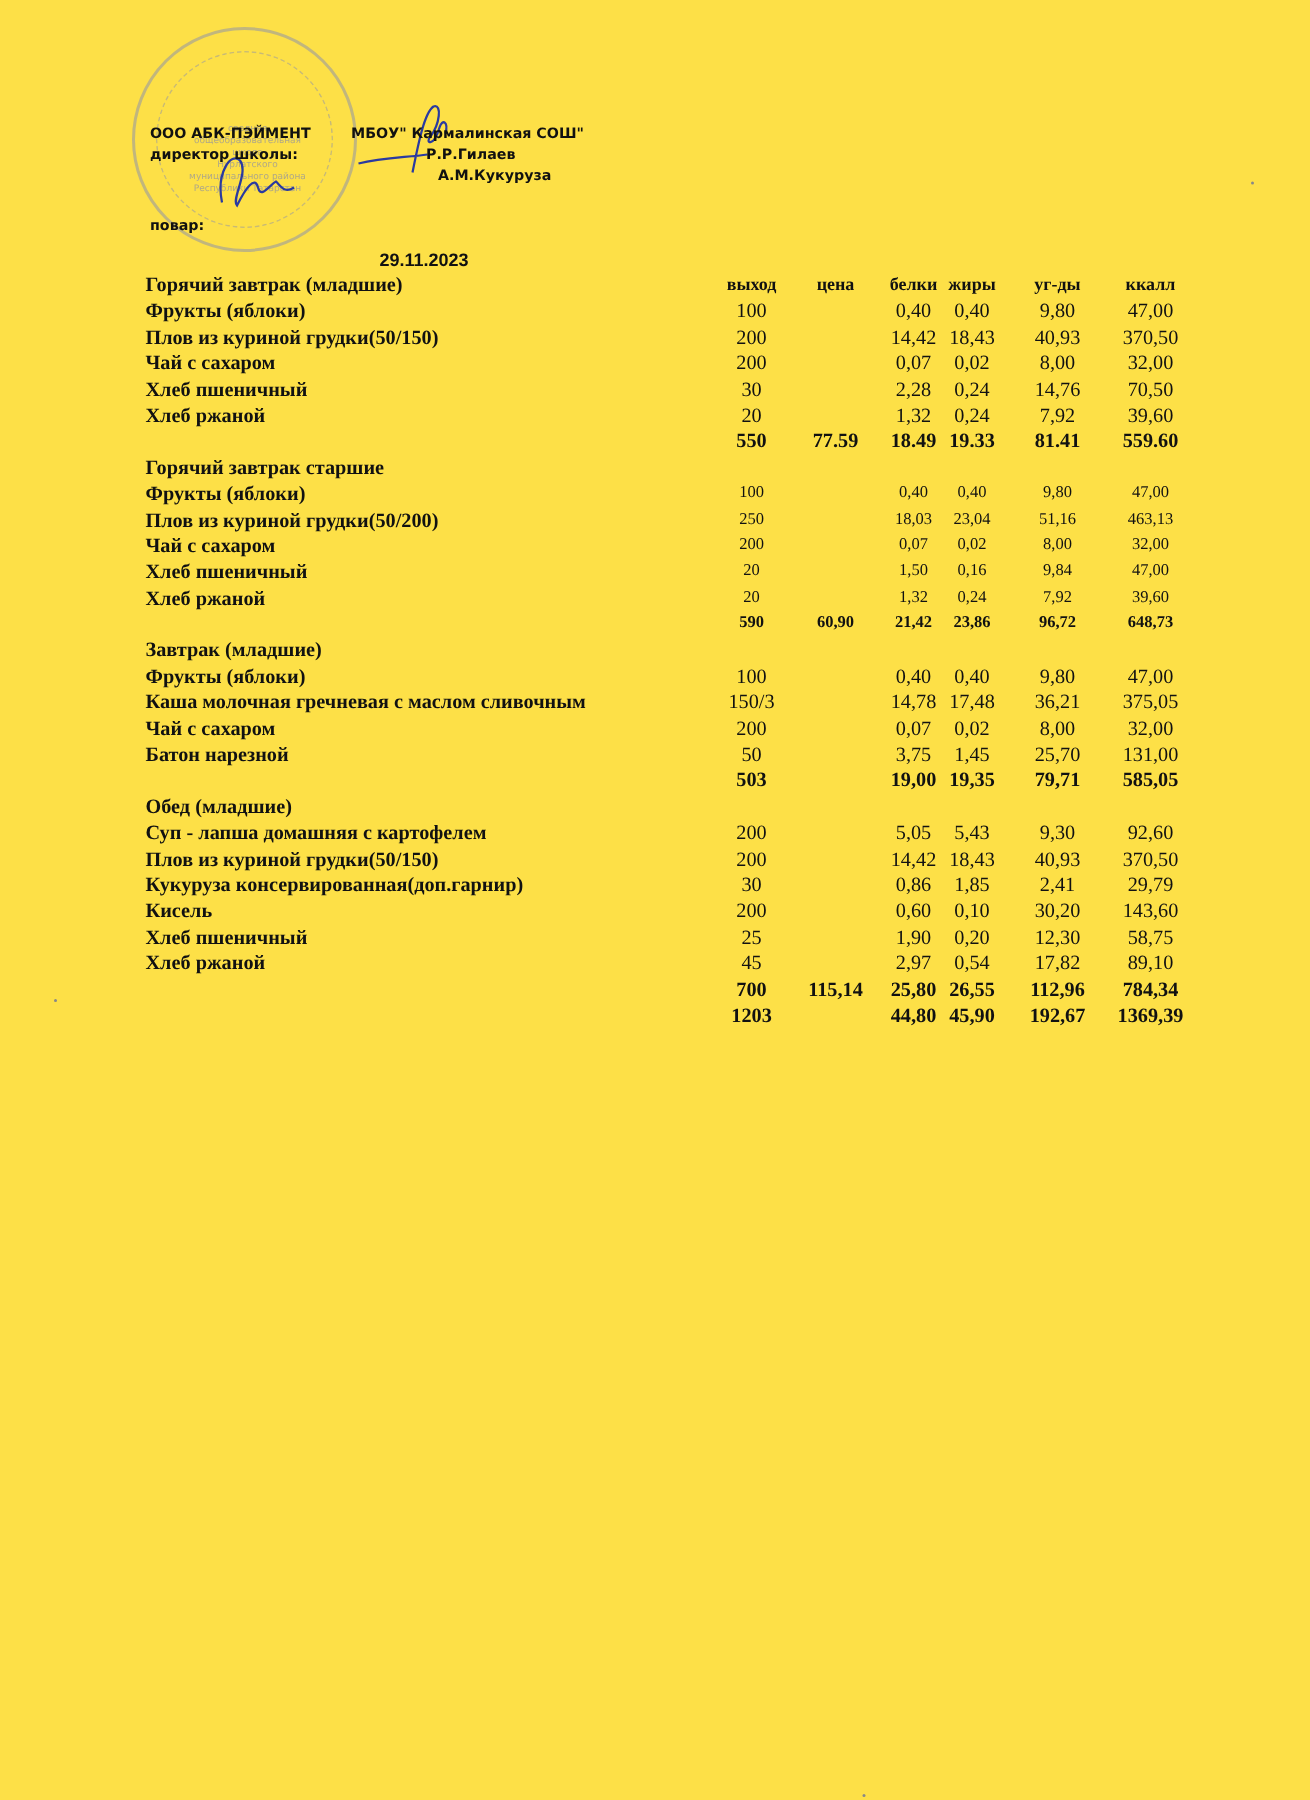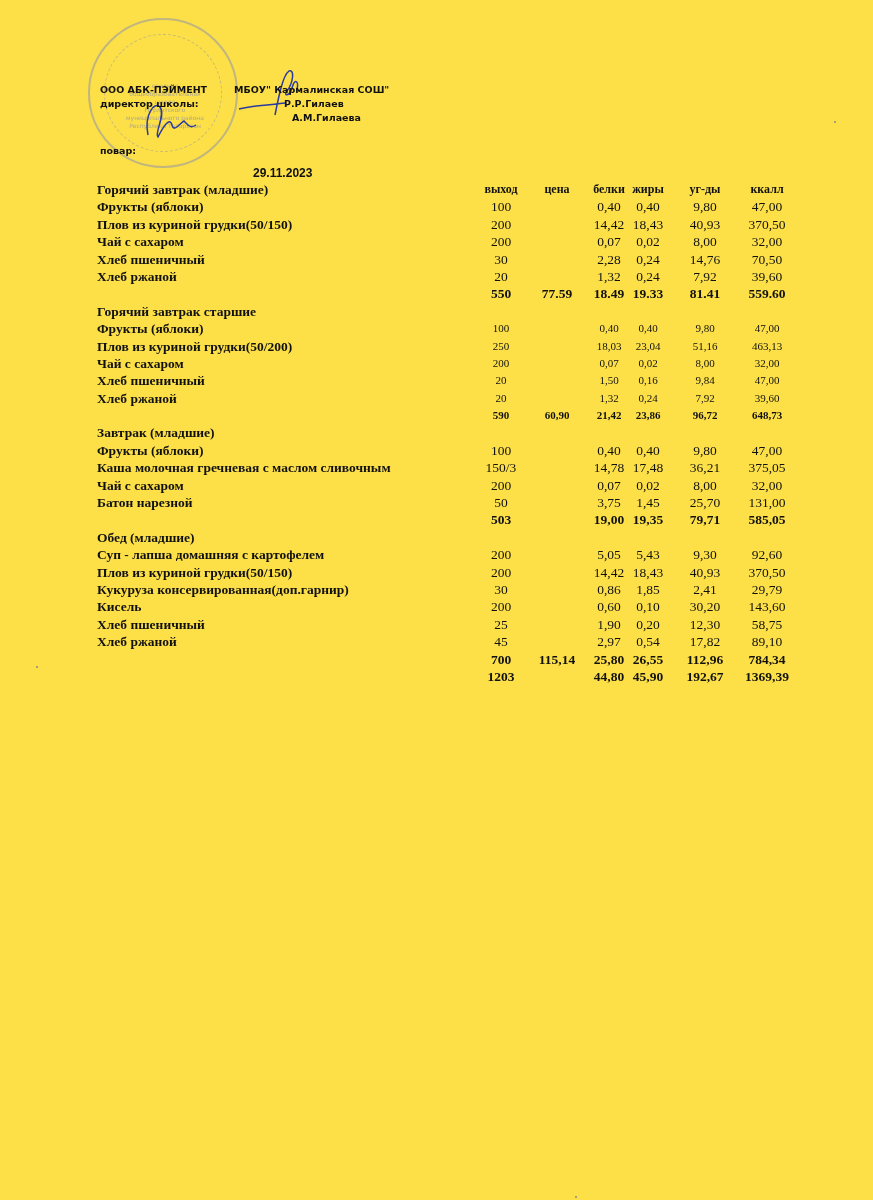--- a/index.html
+++ b/index.html
@@ -58,21 +58,21 @@
   </svg>
   <svg class="signature" style="left:235px;top:65px;" width="70" height="60">
     <path d="M4 44 C 20 40, 36 40, 50 38 M 40 50 C 44 30, 48 10, 54 6 C 60 4, 58 18, 52 26 C 48 30, 54 34, 58 20 C 60 14, 64 16, 62 24" fill="none" stroke="#2a3aa0" stroke-width="1.5"></path>
   </svg>
 
   <div class="hdr" style="left:100px;top:84px;">ООО АБК-ПЭЙМЕНТ</div>
   <div class="hdr" style="left:234px;top:84px;">МБОУ" Кармалинская СОШ"</div>
   <div class="hdr" style="left:100px;top:98px;text-align:right;">директор школы:</div>
   <div class="hdr" style="left:284px;top:98px;">Р.Р.Гилаев</div>
   <div class="hdr" style="left:100px;top:112px;margin-top:33px;">повар:</div>
-  <div class="hdr" style="left:292px;top:112px;">А.М.Гилаева</div>
+  <div class="hdr" style="left:292px;top:112px;">А.М.Кукуруза</div>
 
   <div class="date">29.11.2023</div>
 
   <div class="menu">
 
     <div class="row header-row">
       <span class="c name section-title" style="font-size:13.5px;font-family:'Liberation Serif',serif;">Горячий завтрак (младшие)</span>
       <span class="c c-out">выход</span>
       <span class="c c-price">цена</span>
       <span class="c c-prot">белки</span>

